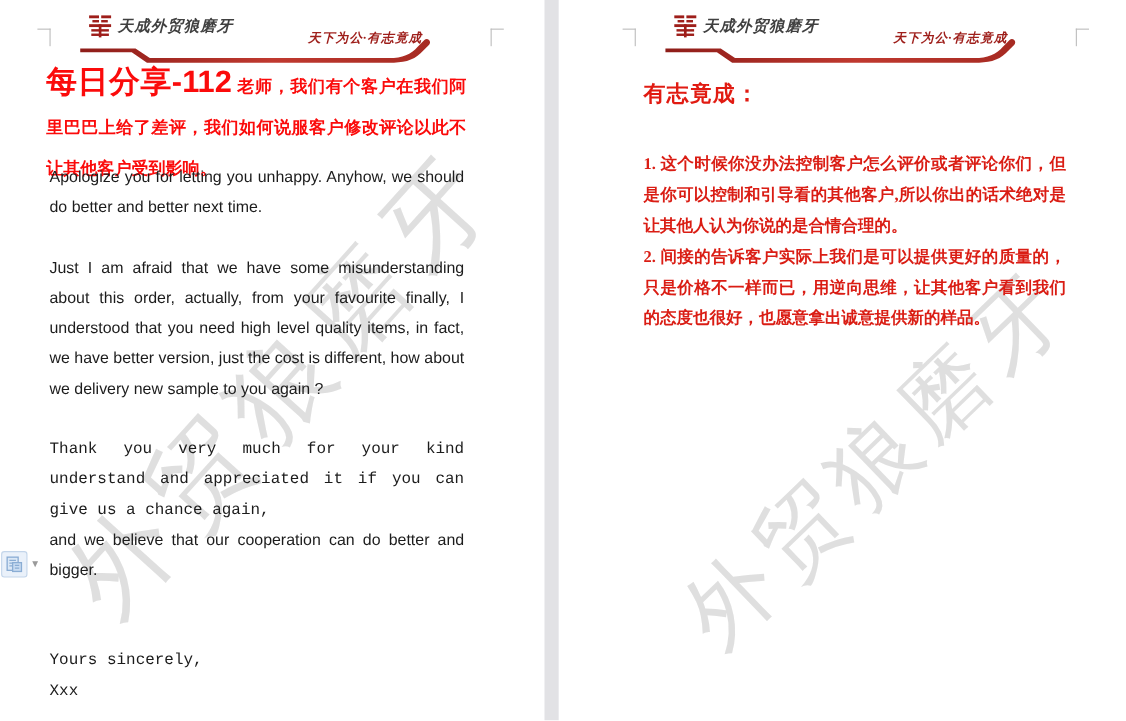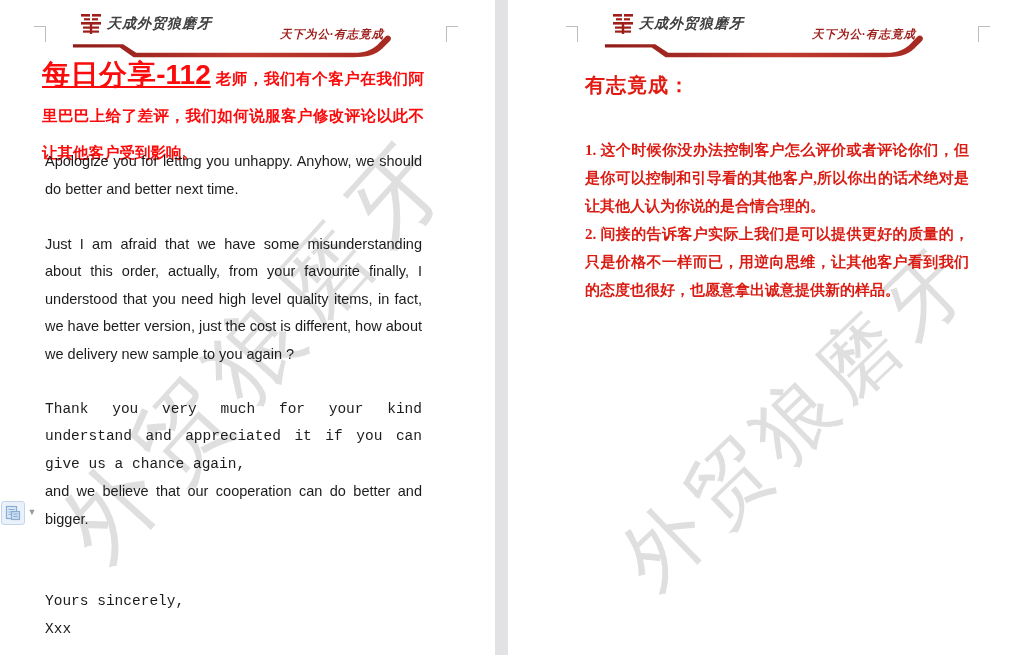--- a/index.html
+++ b/index.html
@@ -43,21 +43,21 @@
   .page-left  .watermark{left:258px;top:348px;font-size:92px;letter-spacing:14px;
     transform:translate(-50%,-50%) rotate(-48deg);}
   .page-right .watermark{left:290px;top:418px;font-size:80px;letter-spacing:10px;
     transform:translate(-50%,-50%) rotate(-44deg);}
 
   
   .share-title{
     position:absolute;left:42px;top:56px;width:382px;
     color:#fb0b0b;text-align:justify;line-height:37px;font-weight:bold;
   }
-  .share-title .t-big{font-size:28px;letter-spacing:0;text-decoration:underline;}
+  .share-title .t-big{font-size:28px;letter-spacing:0;}
   .share-title .t-small{font-size:15.5px;}
   .email-body{
     position:absolute;left:45px;top:148px;width:377px;
     font-size:14.5px;line-height:27.5px;color:#1c1c1c;
   }
   .email-body p{margin:0 0 27.5px 0;text-align:justify;}
   .email-body p.tight{margin:0;font-family:Liberation Mono, monospace;}
   .email-body .gap{height:27.5px;}
 
   

